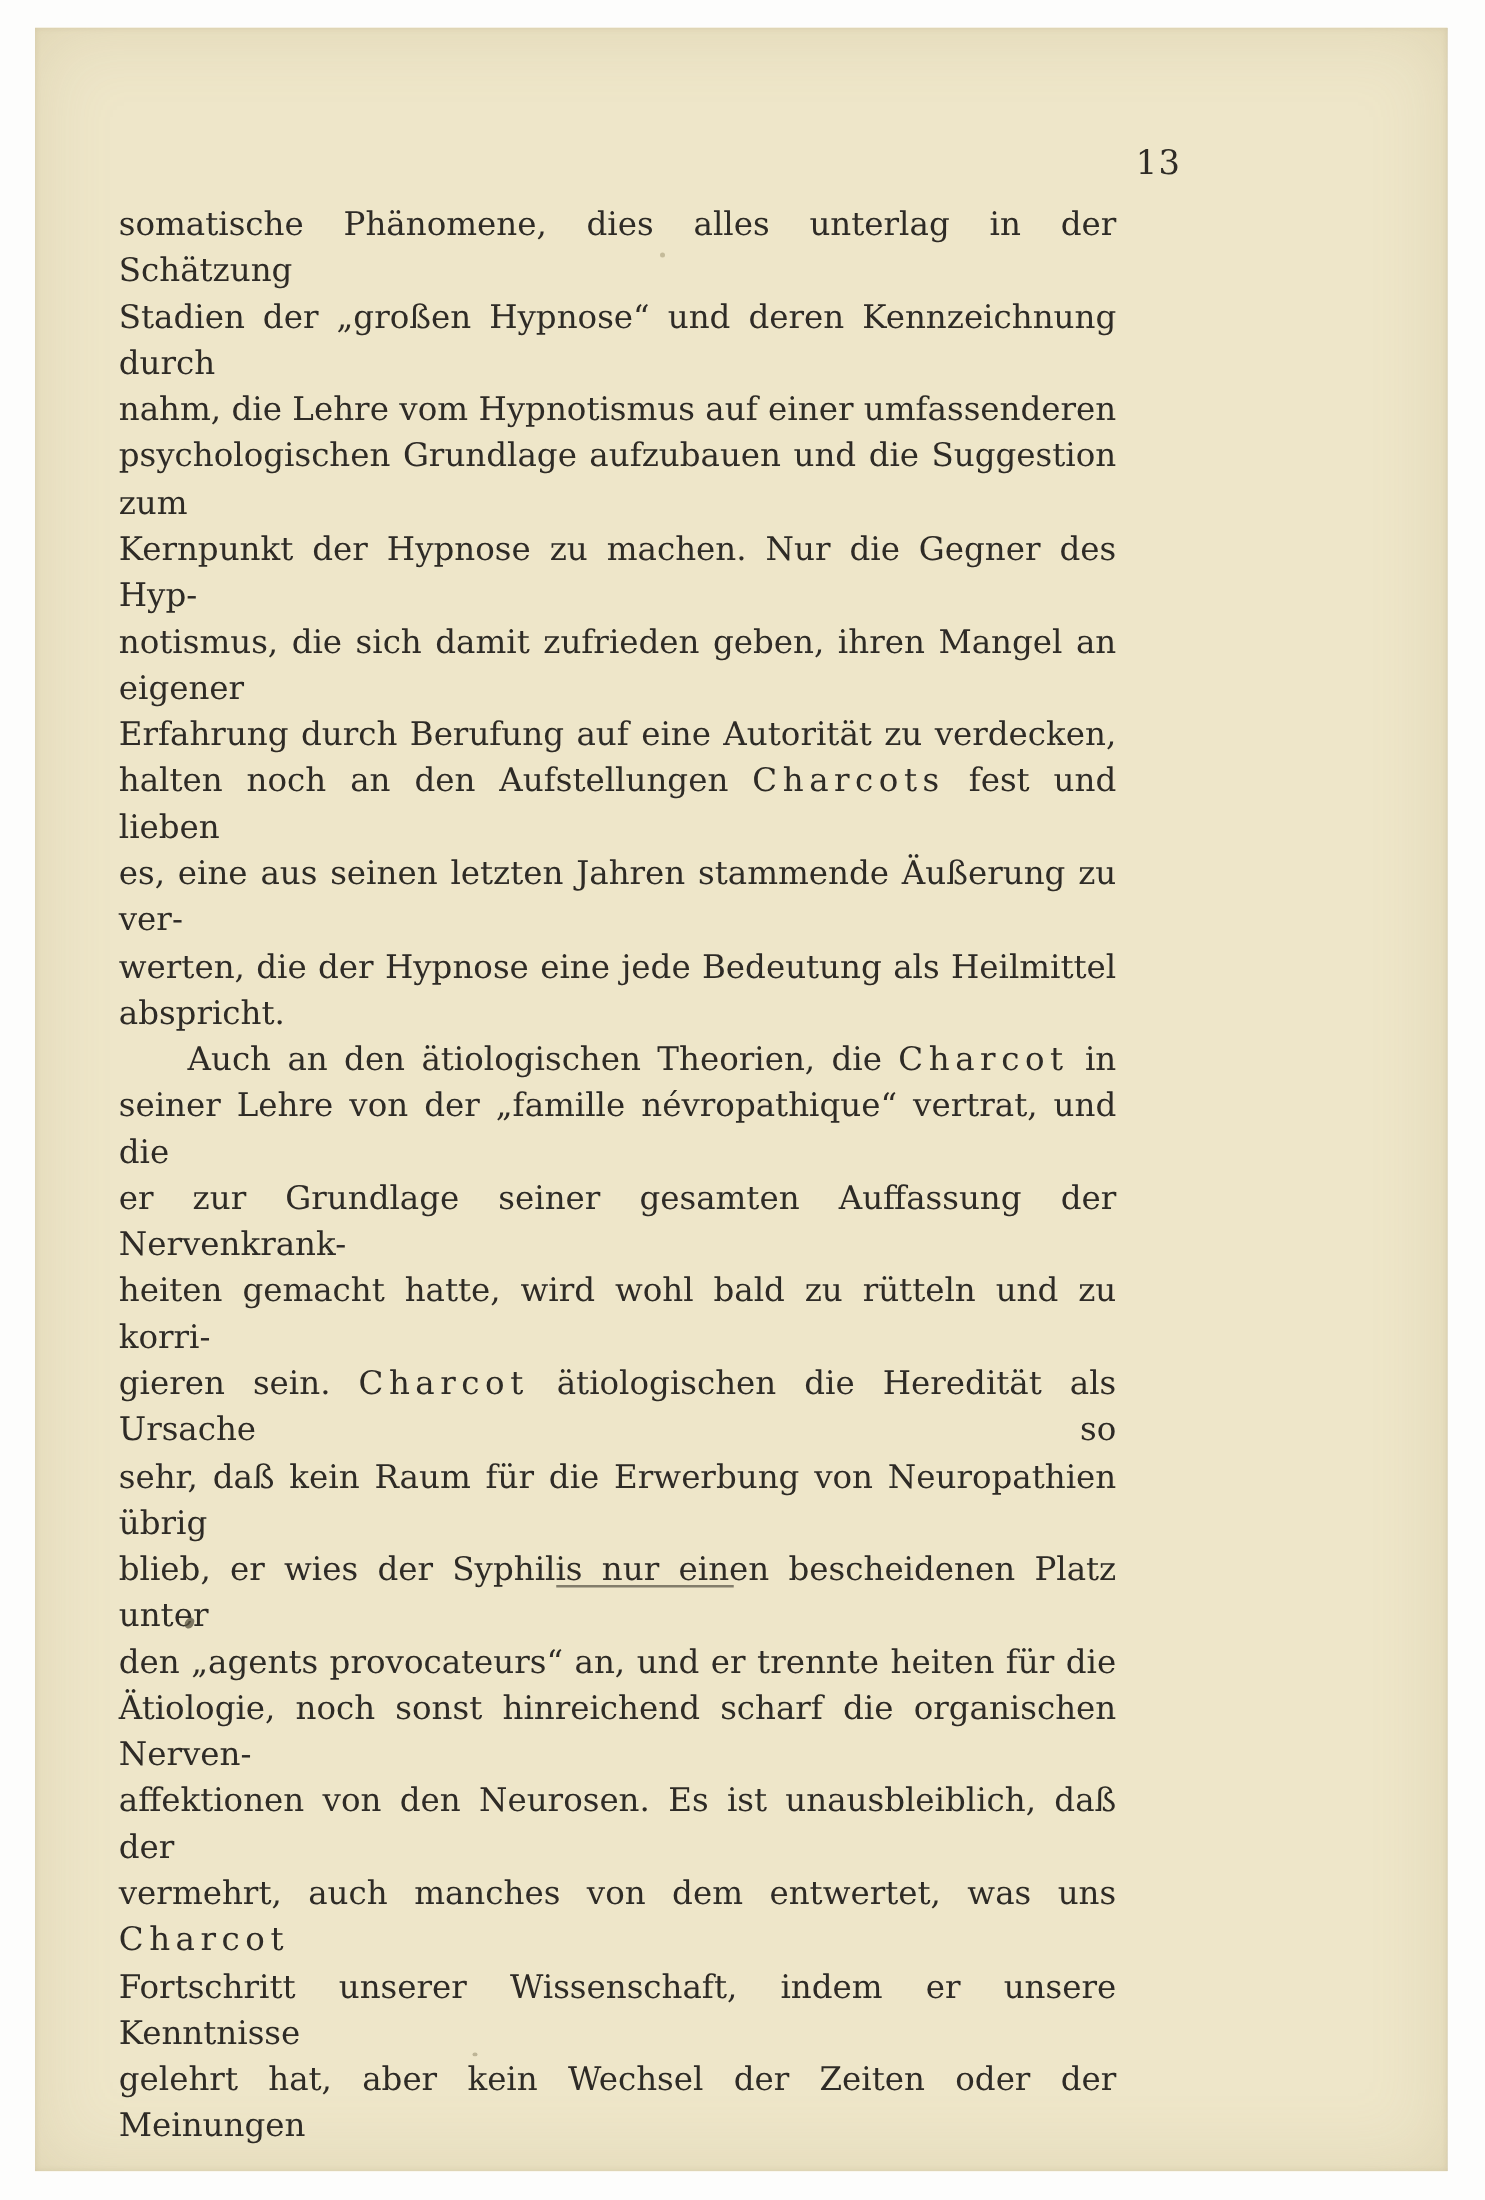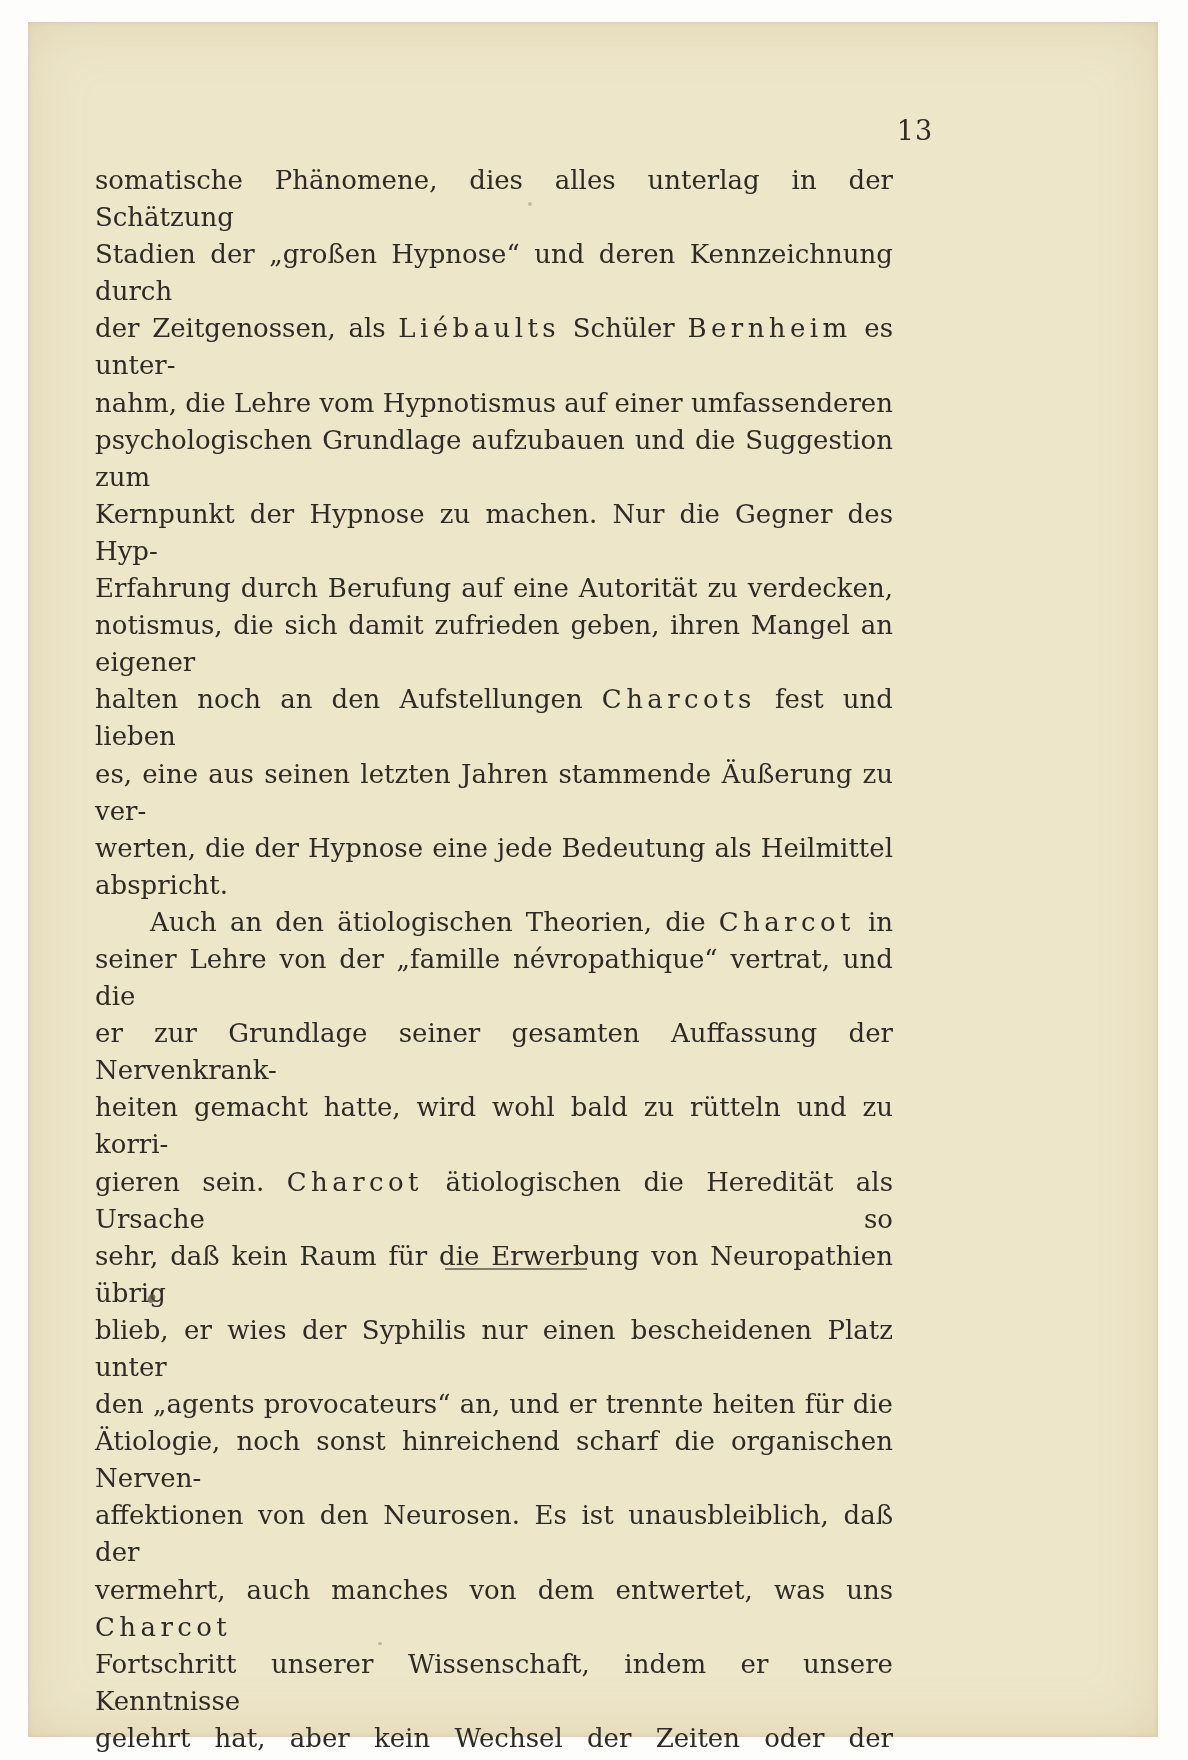--- a/index.html
+++ b/index.html
@@ -31,21 +31,21 @@
     box-shadow:
       inset 0 0 60px rgba(170,150,100,0.22),
       inset 0 0 5px rgba(130,110,70,0.18);
     color: #2f2c26;
   }
   .page-number {
     position: absolute;
     left: 857px;
     top: 93px;
     width: 60px;
-    text-align: center;
+    text-align: right;
     font-size: 27px;
     letter-spacing: 1px;
     color: #2f2c26;
   }
   .text-block {
     position: absolute;
     left: 67px;
     top: 140px;
     width: 798px;
     font-size: 26px;
@@ -111,26 +111,25 @@
 </head>
 <body>
 
 <div class="page-wrap">
   <div class="scan">
     <div class="page-number">13</div>
 
     <div class="text-block">
         <div class="line"><span>somatische Phänomene, dies alles unterlag in der Schätzung</span></div>
         <div class="line"><span>Stadien der „großen Hypnose“ und deren Kennzeichnung durch</span></div>
-        <div class="line"><span>der Zeitgenossen, als </span><span class="sperr">Liébaults</span><span> Schüler </span><span class="sperr">Bernheim</span><span> es unter-</span></div>
         <div class="line"><span>nahm, die Lehre vom Hypnotismus auf einer umfassenderen</span></div>
         <div class="line"><span>psychologischen Grundlage aufzubauen und die Suggestion zum</span></div>
         <div class="line"><span>Kernpunkt der Hypnose zu machen. Nur die Gegner des Hyp-</span></div>
+        <div class="line"><span>notismus, die sich damit zufrieden geben, ihren Mangel an eigener</span></div>
         <div class="line"><span>Erfahrung durch Berufung auf eine Autorität zu verdecken,</span></div>
-        <div class="line"><span>notismus, die sich damit zufrieden geben, ihren Mangel an eigener</span></div>
         <div class="line"><span>halten noch an den Aufstellungen </span><span class="sperr">Charcots</span><span> fest und lieben</span></div>
         <div class="line"><span>es, eine aus seinen letzten Jahren stammende Äußerung zu ver-</span></div>
         <div class="line"><span>werten, die der Hypnose eine jede Bedeutung als Heilmittel</span></div>
         <div class="line no-just"><span>abspricht.</span></div>
         <div class="line indent"><span>Auch an den ätiologischen Theorien, die </span><span class="sperr">Charcot</span><span> in</span></div>
         <div class="line"><span>seiner Lehre von der „famille névropathique“ vertrat, und die</span></div>
         <div class="line"><span>er zur Grundlage seiner gesamten Auffassung der Nervenkrank-</span></div>
         <div class="line"><span>heiten gemacht hatte, wird wohl bald zu rütteln und zu korri-</span></div>
         <div class="line"><span>gieren sein. </span><span class="sperr">Charcot</span><span> ätiologischen die Heredität als Ursache so</span></div>
         <div class="line"><span>sehr, daß kein Raum für die Erwerbung von Neuropathien übrig</span></div>

